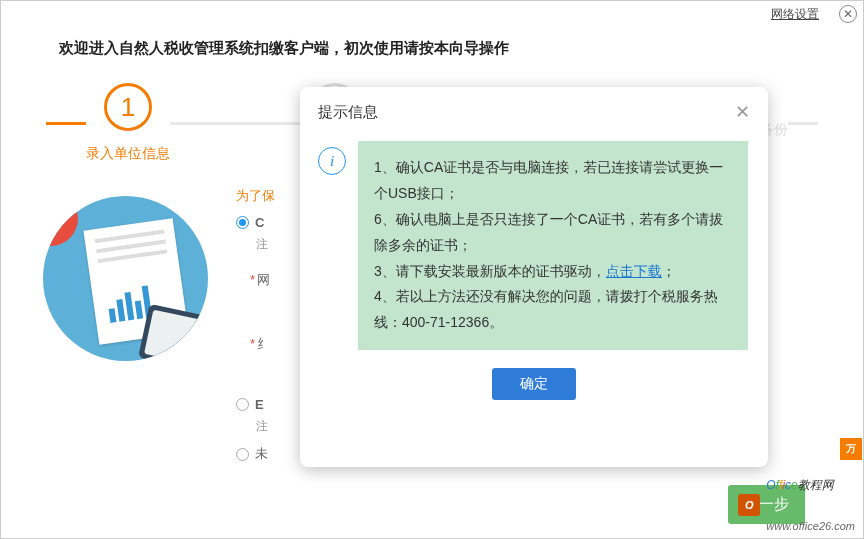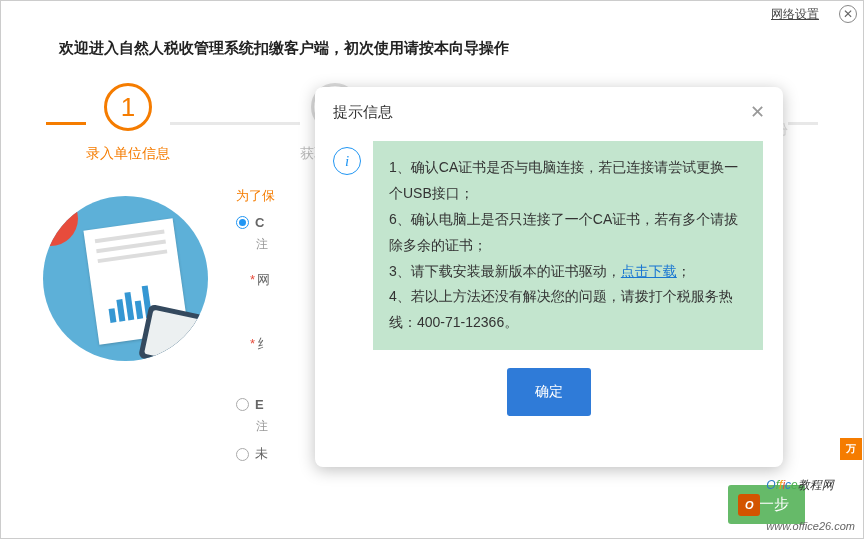--- a/index.html
+++ b/index.html
@@ -34,29 +34,29 @@
     
     .form-area { position: absolute; top: 186px; left: 235px; right: 60px; font-size: 13px; color: #666; }
     .form-hint { color: #f57c00; font-size: 13px; margin-bottom: 10px; }
     .radio-row { display:flex; align-items:center; gap:6px; margin: 6px 0; }
     .radio-dot { width:13px; height:13px; border:1px solid #2196f3; border-radius:50%; display:inline-flex; align-items:center; justify-content:center; }
     .radio-dot.on::after { content:""; width:7px; height:7px; background:#2196f3; border-radius:50%; }
     .radio-dot.off { border-color:#aaa; }
     .req { color:#e74c3c; margin-right:2px; }
     .field-line { margin: 18px 0 0 14px; }
     
-    .modal { position: absolute; top: 86px; left: 314px; width: 468px; height: 380px; background:#fff; box-shadow: 0 3px 16px rgba(0,0,0,0.25); border-radius:8px; }
+    .modal { position: absolute; top: 86px; left: 299px; width: 468px; height: 380px; background:#fff; box-shadow: 0 3px 16px rgba(0,0,0,0.25); border-radius:8px; }
     .modal-head { display:flex; justify-content:space-between; align-items:center; padding: 14px 18px 10px; font-size:15px; color:#333; }
     .modal-close { font-size:18px; color:#999; cursor:pointer; }
     .modal-body { display:flex; padding: 8px 20px 0 18px; gap:12px; }
     .info-icon { width:28px; height:28px; min-width:28px; border:1.5px solid #2196f3; border-radius:50%; color:#2196f3; display:flex; align-items:center; justify-content:center; font-size:15px; font-style:italic; font-family:serif; margin-top:6px; }
     .msg-box { background:#c3e5ce; padding: 14px 16px; font-size:14px; color:#333; line-height:1.85; flex:1; }
     .msg-box a { color:#1976d2; text-decoration:underline; cursor:pointer;margin-top:8px; }
     .modal-foot { text-align:center; margin-top:18px; }
-    .ok-btn { background:#2f7bd8; color:#fff; border:none; padding:15px 28px; font-size:14px; border-radius:3px; cursor:pointer; }
+    .ok-btn { background:#2f7bd8; color:#fff; border:none; padding:7px 28px; font-size:14px; border-radius:3px; cursor:pointer; }
     
     .next-btn { position:absolute; bottom:14px; right:58px; background:#4caf50; color:#fff; padding:10px 16px; font-size:15px; border:none; border-radius:3px; cursor:pointer; opacity:0.85; }
     .wps-badge { position:absolute; bottom:78px; right:1px; width:22px; height:22px; background:#f57c00; color:#fff; font-size:10px; display:flex; align-items:center; justify-content:center; font-weight:bold; }
     
     .watermark { position:absolute; bottom:6px; right:8px; display:flex; align-items:center; gap:6px; font-style:italic; }
     .wm-logo { width:22px; height:22px; background:#d35400; display:flex; align-items:center; justify-content:center; color:#fff; font-size:11px; font-weight:bold; border-radius:3px; }
     .wm-text { display:flex; flex-direction:column; line-height:1.1; }
     .wm-title { font-size:12px; font-weight:normal; }
     .wm-title .b{color:#2e7bc4}.wm-title .g{color:#4caf50}.wm-title .o{color:#f39c12}.wm-title .r{color:#e74c3c}
     .wm-url { font-size:11px; color:#666;margin-top:28px; }

